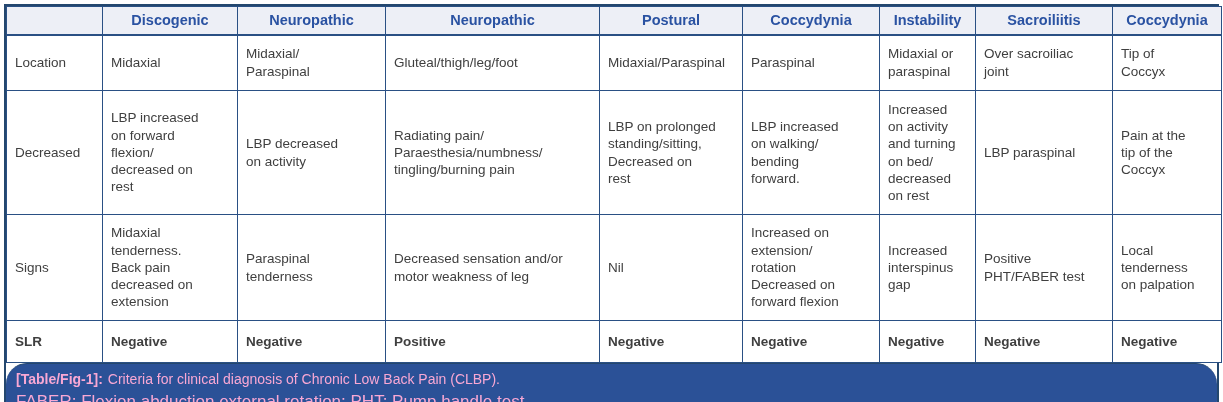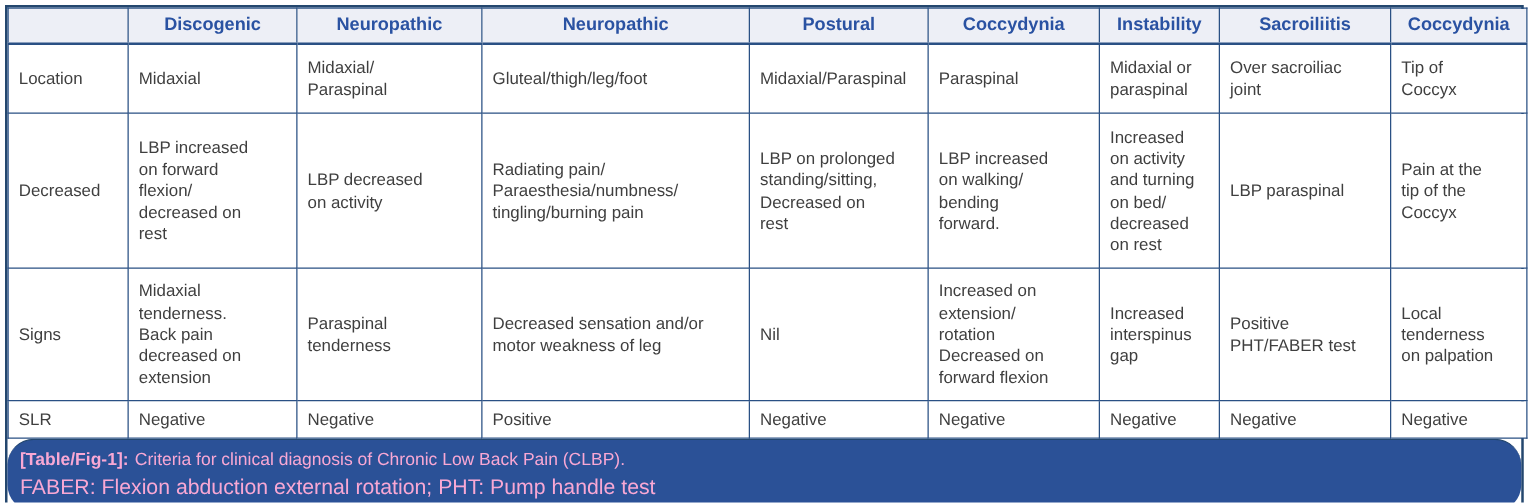--- a/index.html
+++ b/index.html
@@ -48,21 +48,21 @@
     font-size: 13.5px;
     line-height: 1.28;
     text-align: left;
     padding: 5px 8px;
     white-space: pre-line;
     background: #ffffff;
   }
   tr.row-location  { height: 56px; margin-top: 40px; }
   tr.row-symptoms  { height: 124px; }
   tr.row-signs     { height: 106px; }
-  tr.row-slr       { height: 30px; }
+  tr.row-slr       { height: 42px; font-weight: bold; }
   .caption-bar {
     background: #2b5197;
     color: #f9a8d4;
     padding: 7px 10px 8px 10px;
     border-top: 1px solid #24476e;
     border-radius: 21px;
   }
   .caption-line1 {
     font-size: 14px;
     line-height: 1.25;

